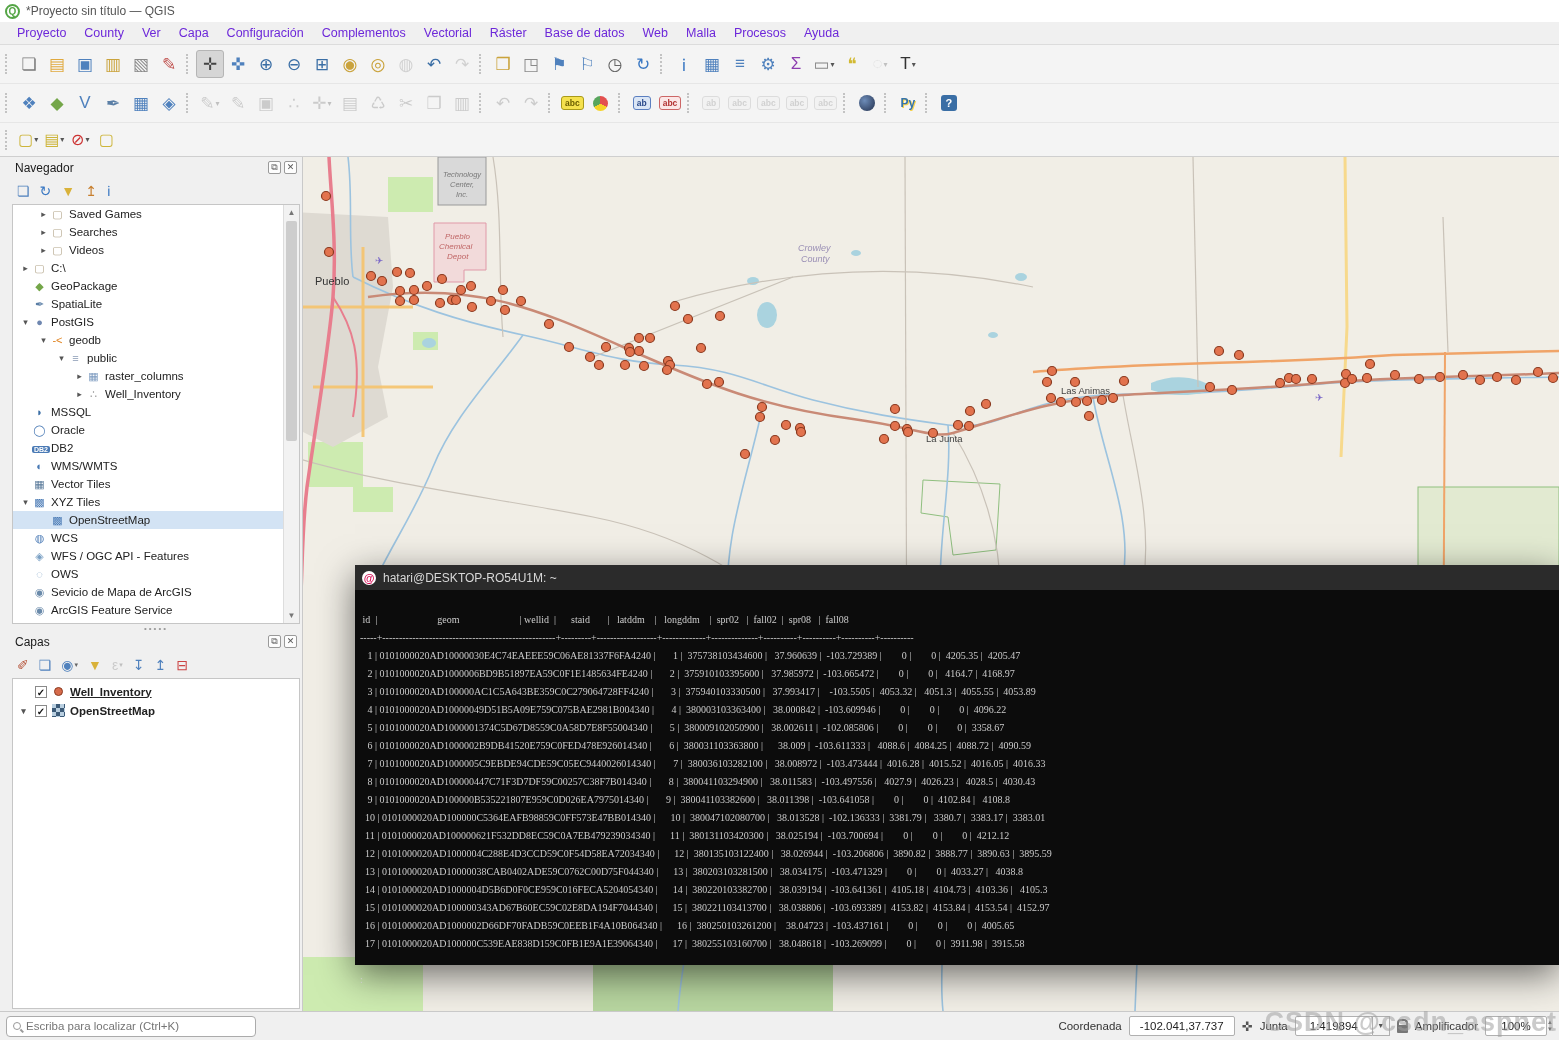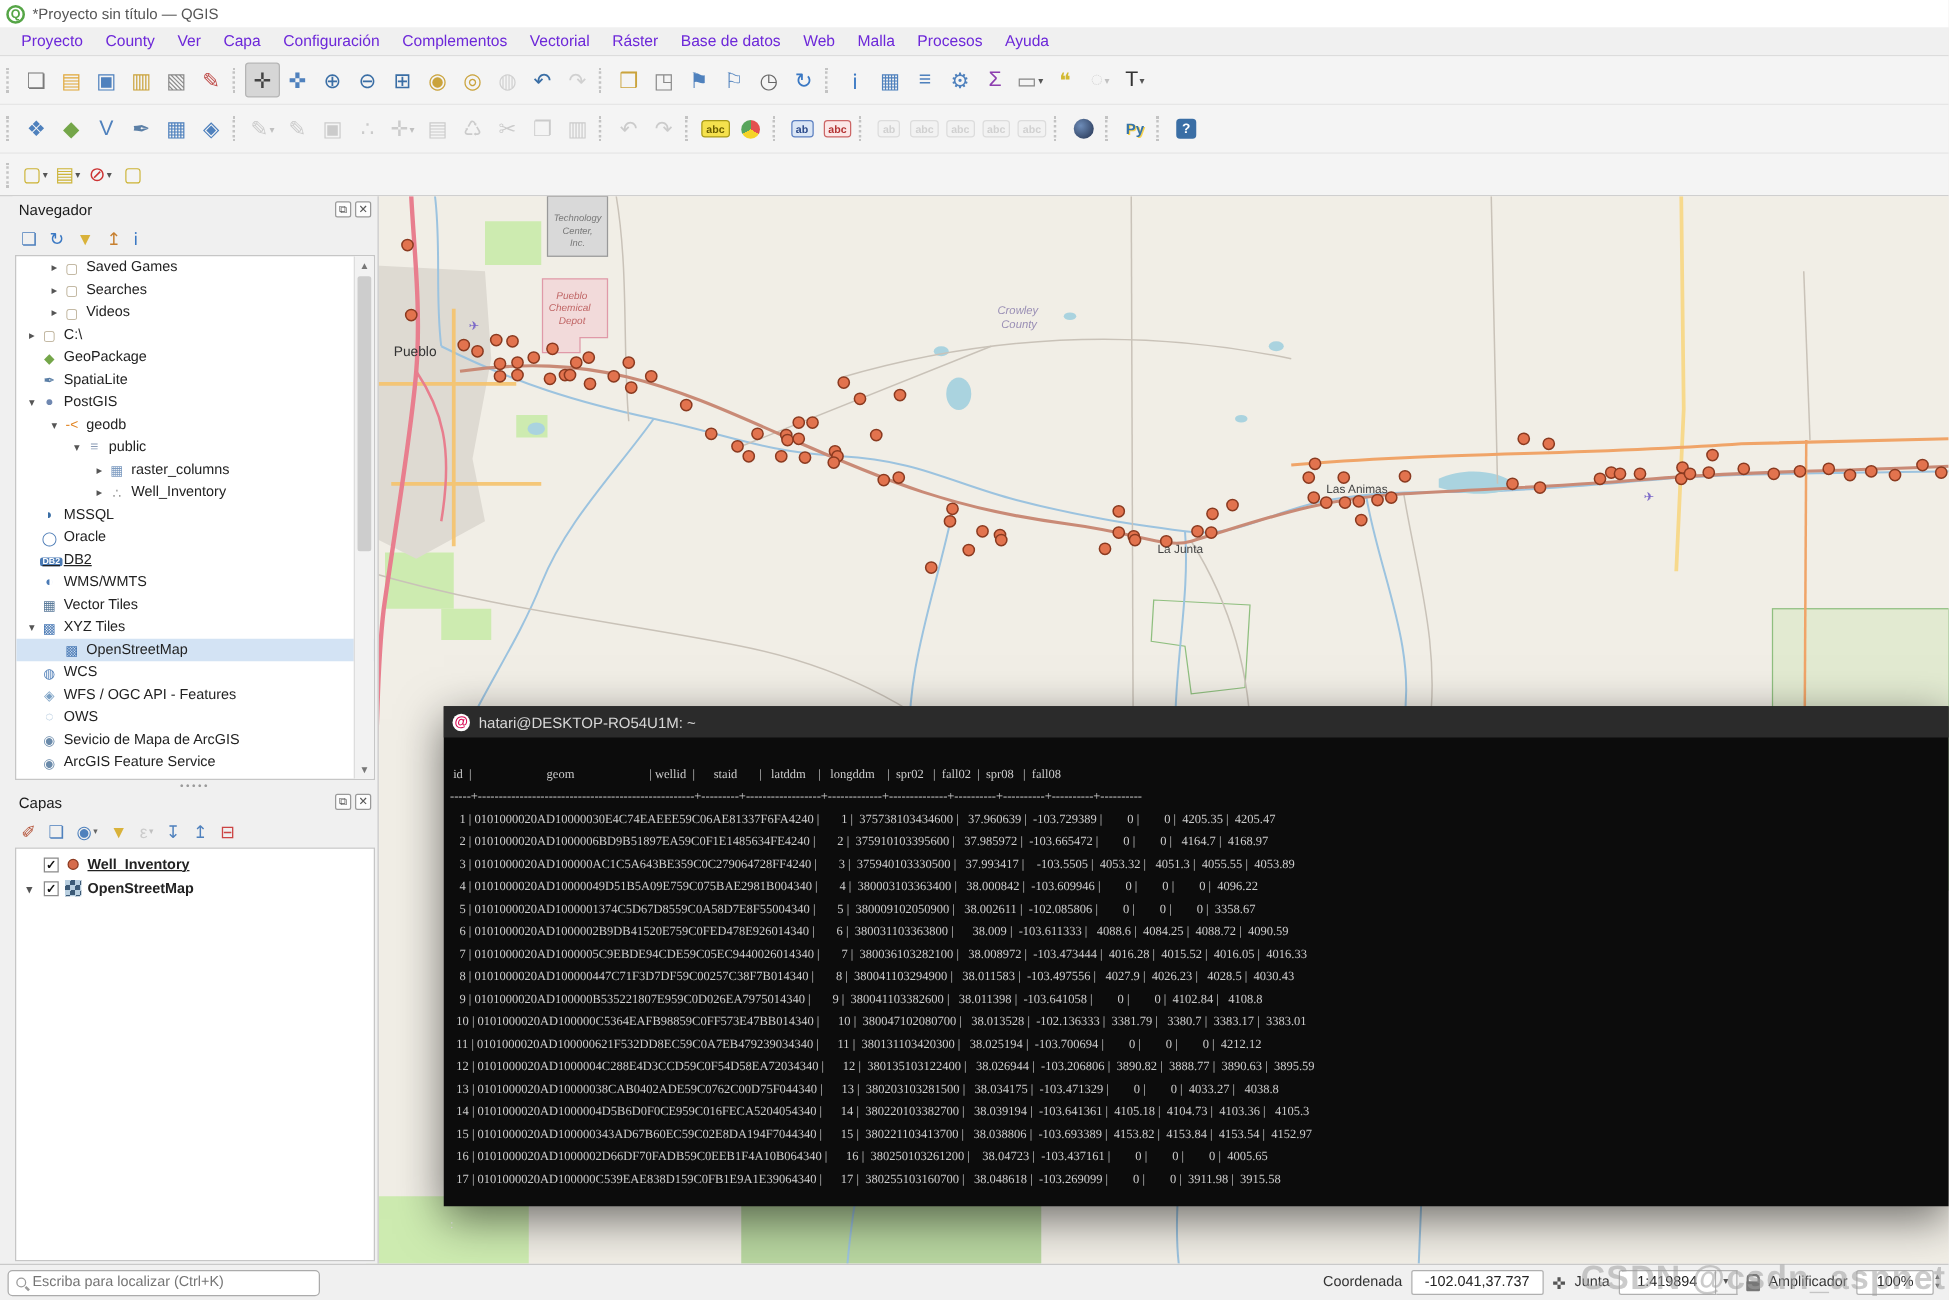--- a/index.html
+++ b/index.html
@@ -600,21 +600,21 @@
           <div class="trow" style="padding-left: 6px;">
             <span class="texp"></span>
             <span class="tico" style="color: rgb(58, 110, 165);">◗</span>
             <span>MSSQL</span>
           </div>
           <div class="trow" style="padding-left: 6px;">
             <span class="texp"></span>
             <span class="tico" style="color: rgb(74, 122, 181);">◯</span>
             <span>Oracle</span>
           </div>
-          <div class="trow" style="padding-left: 6px; text-decoration: underline;">
+          <div class="trow" style="padding-left: 6px;">
             <span class="texp"></span>
             <span class="tico"><span class="dbpill">DB2</span></span>
             <span>DB2</span>
           </div>
           <div class="trow" style="padding-left: 6px;">
             <span class="texp"></span>
             <span class="tico" style="color: rgb(74, 122, 181);">◐</span>
             <span>WMS/WMTS</span>
           </div>
           <div class="trow" style="padding-left: 6px;">

